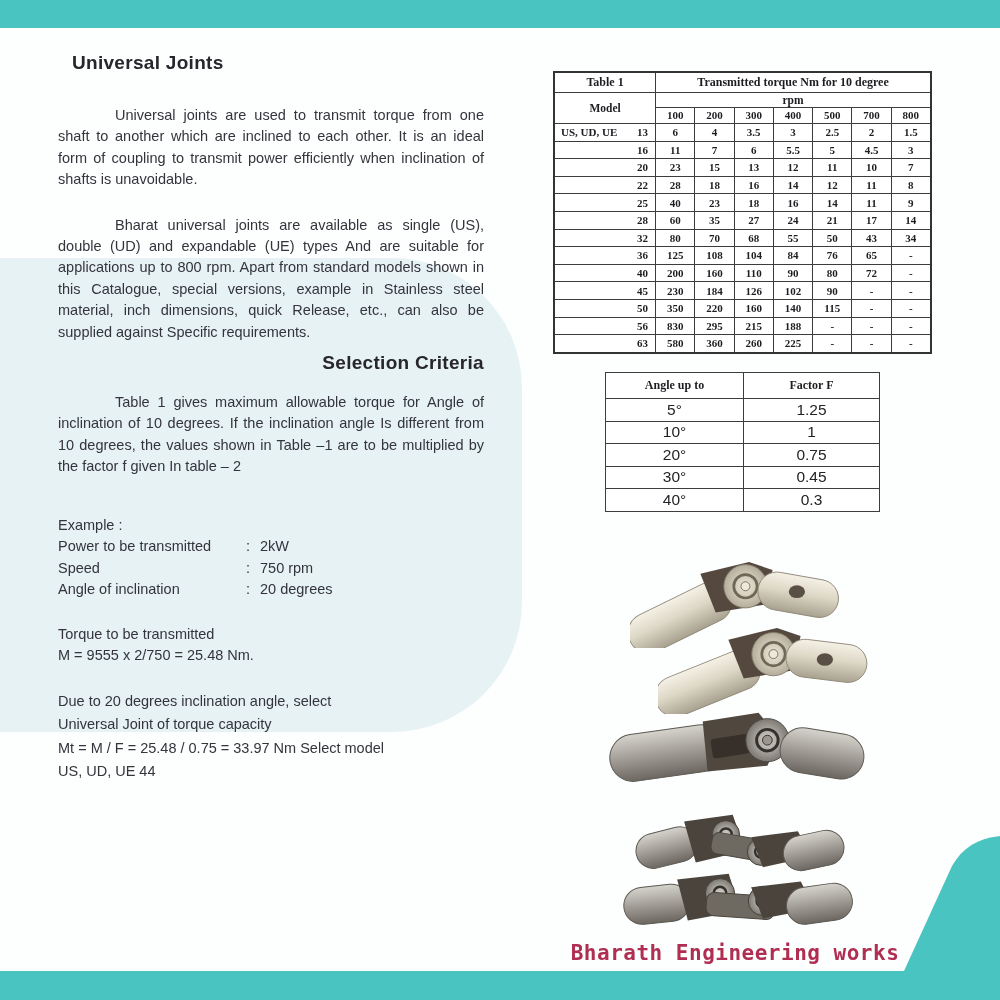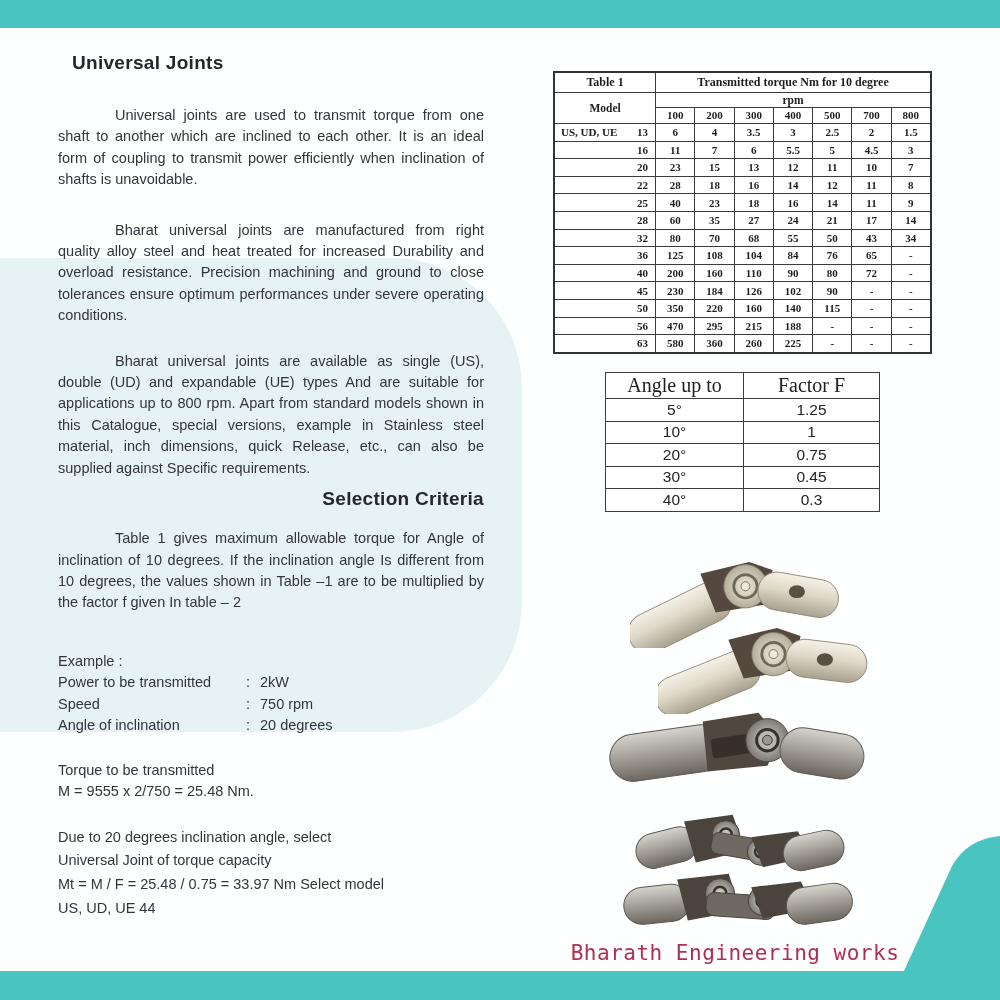--- a/index.html
+++ b/index.html
@@ -39,30 +39,30 @@
   .t1 .rcol{width:39px;}
   .t1 .model-cell{padding:0 7px 0 6px;}
   .t1 .model-cell .inner{display:flex;justify-content:space-between;}
   .t1 .model-cell .inner.noprefix{justify-content:flex-end;}
 
   
   .t2{position:absolute;left:605px;top:372px;width:275px;border-collapse:collapse;
       background:#fff;color:#1d1d22;border:1.5px solid #333;}
   .t2 td{border:1px solid #3c3c3c;text-align:center;padding:0;}
   .t2 .title-row td{font-family:"Liberation Serif",serif;font-weight:bold;font-size:16px;height:23px;}
-  .t2 .head-row td{font-family:"Liberation Serif",serif;font-weight:normal;font-size:20px;height:25px;}
+  .t2 .head-row td{font-family:"Liberation Serif",serif;font-weight:bold;font-size:12px;height:25px;}
   .t2 .c1{width:137px;}
   .t2 tbody td{font-family:"Liberation Sans",sans-serif;font-size:15.5px;height:21.5px;color:#232327;}
 
   
   .photo{position:absolute;}
 
   
   .brand{position:absolute;left:560px;top:941px;width:350px;text-align:center;
-         font-family:"DejaVu Sans Mono",monospace;font-weight:normal;font-size:21px;
+         font-family:"DejaVu Sans Mono",monospace;font-weight:bold;font-size:21px;
          color:#b02e52;letter-spacing:.5px;}
 </style>
 </head>
 <body>
 
 <div class="page">
 
   <div class="bar-top"></div>
   <div class="blob"></div>
 
@@ -85,21 +85,20 @@
       <radialGradient id="gHubS">
         <stop offset="0" stop-color="#d8d5cf"></stop>
           <stop offset="1" stop-color="#7d7972"></stop>
       </radialGradient>
     </defs>
   </svg>
 
   <div class="left-col">
     <div class="h1">Universal Joints</div>
     <p class="para p1">Universal joints are used to transmit torque from one shaft to another which are inclined to each other. It is an ideal form of coupling to transmit power efficiently when inclination of shafts is unavoidable.</p>
-    <p class="para p2">Bharat universal joints are manufactured from right quality alloy steel and heat treated for increased Durability and overload resistance. Precision machining and ground to close tolerances ensure optimum performances under severe operating conditions.</p>
     <p class="para p3">Bharat universal joints are available as single (US), double (UD) and expandable (UE) types And are suitable for applications up to 800 rpm. Apart from standard models shown in this Catalogue, special versions, example in Stainless steel material, inch dimensions, quick Release, etc., can also be supplied against Specific requirements.</p>
     <div class="h2">Selection Criteria</div>
     <p class="para p4">Table 1 gives maximum allowable torque for Angle of inclination of 10 degrees. If the inclination angle Is different from 10 degrees, the values shown in Table –1 are to be multiplied by the factor f given In table – 2</p>
 
     <div class="example">
       <div>Example :</div>
       <div class="example-row">
         <span>Power to be transmitted</span>
         <span>:</span>
         <span>2kW</span>
@@ -304,21 +303,21 @@
           <td>115</td>
           <td>-</td>
           <td>-</td>
         </tr>
         <tr>
           <td class="model-cell">
             <div class="inner noprefix">
               <span>56</span>
             </div>
           </td>
-          <td>470</td>
+          <td>830</td>
           <td>295</td>
           <td>215</td>
           <td>188</td>
           <td>-</td>
           <td>-</td>
           <td>-</td>
         </tr>
         <tr>
           <td class="model-cell">
             <div class="inner noprefix">

